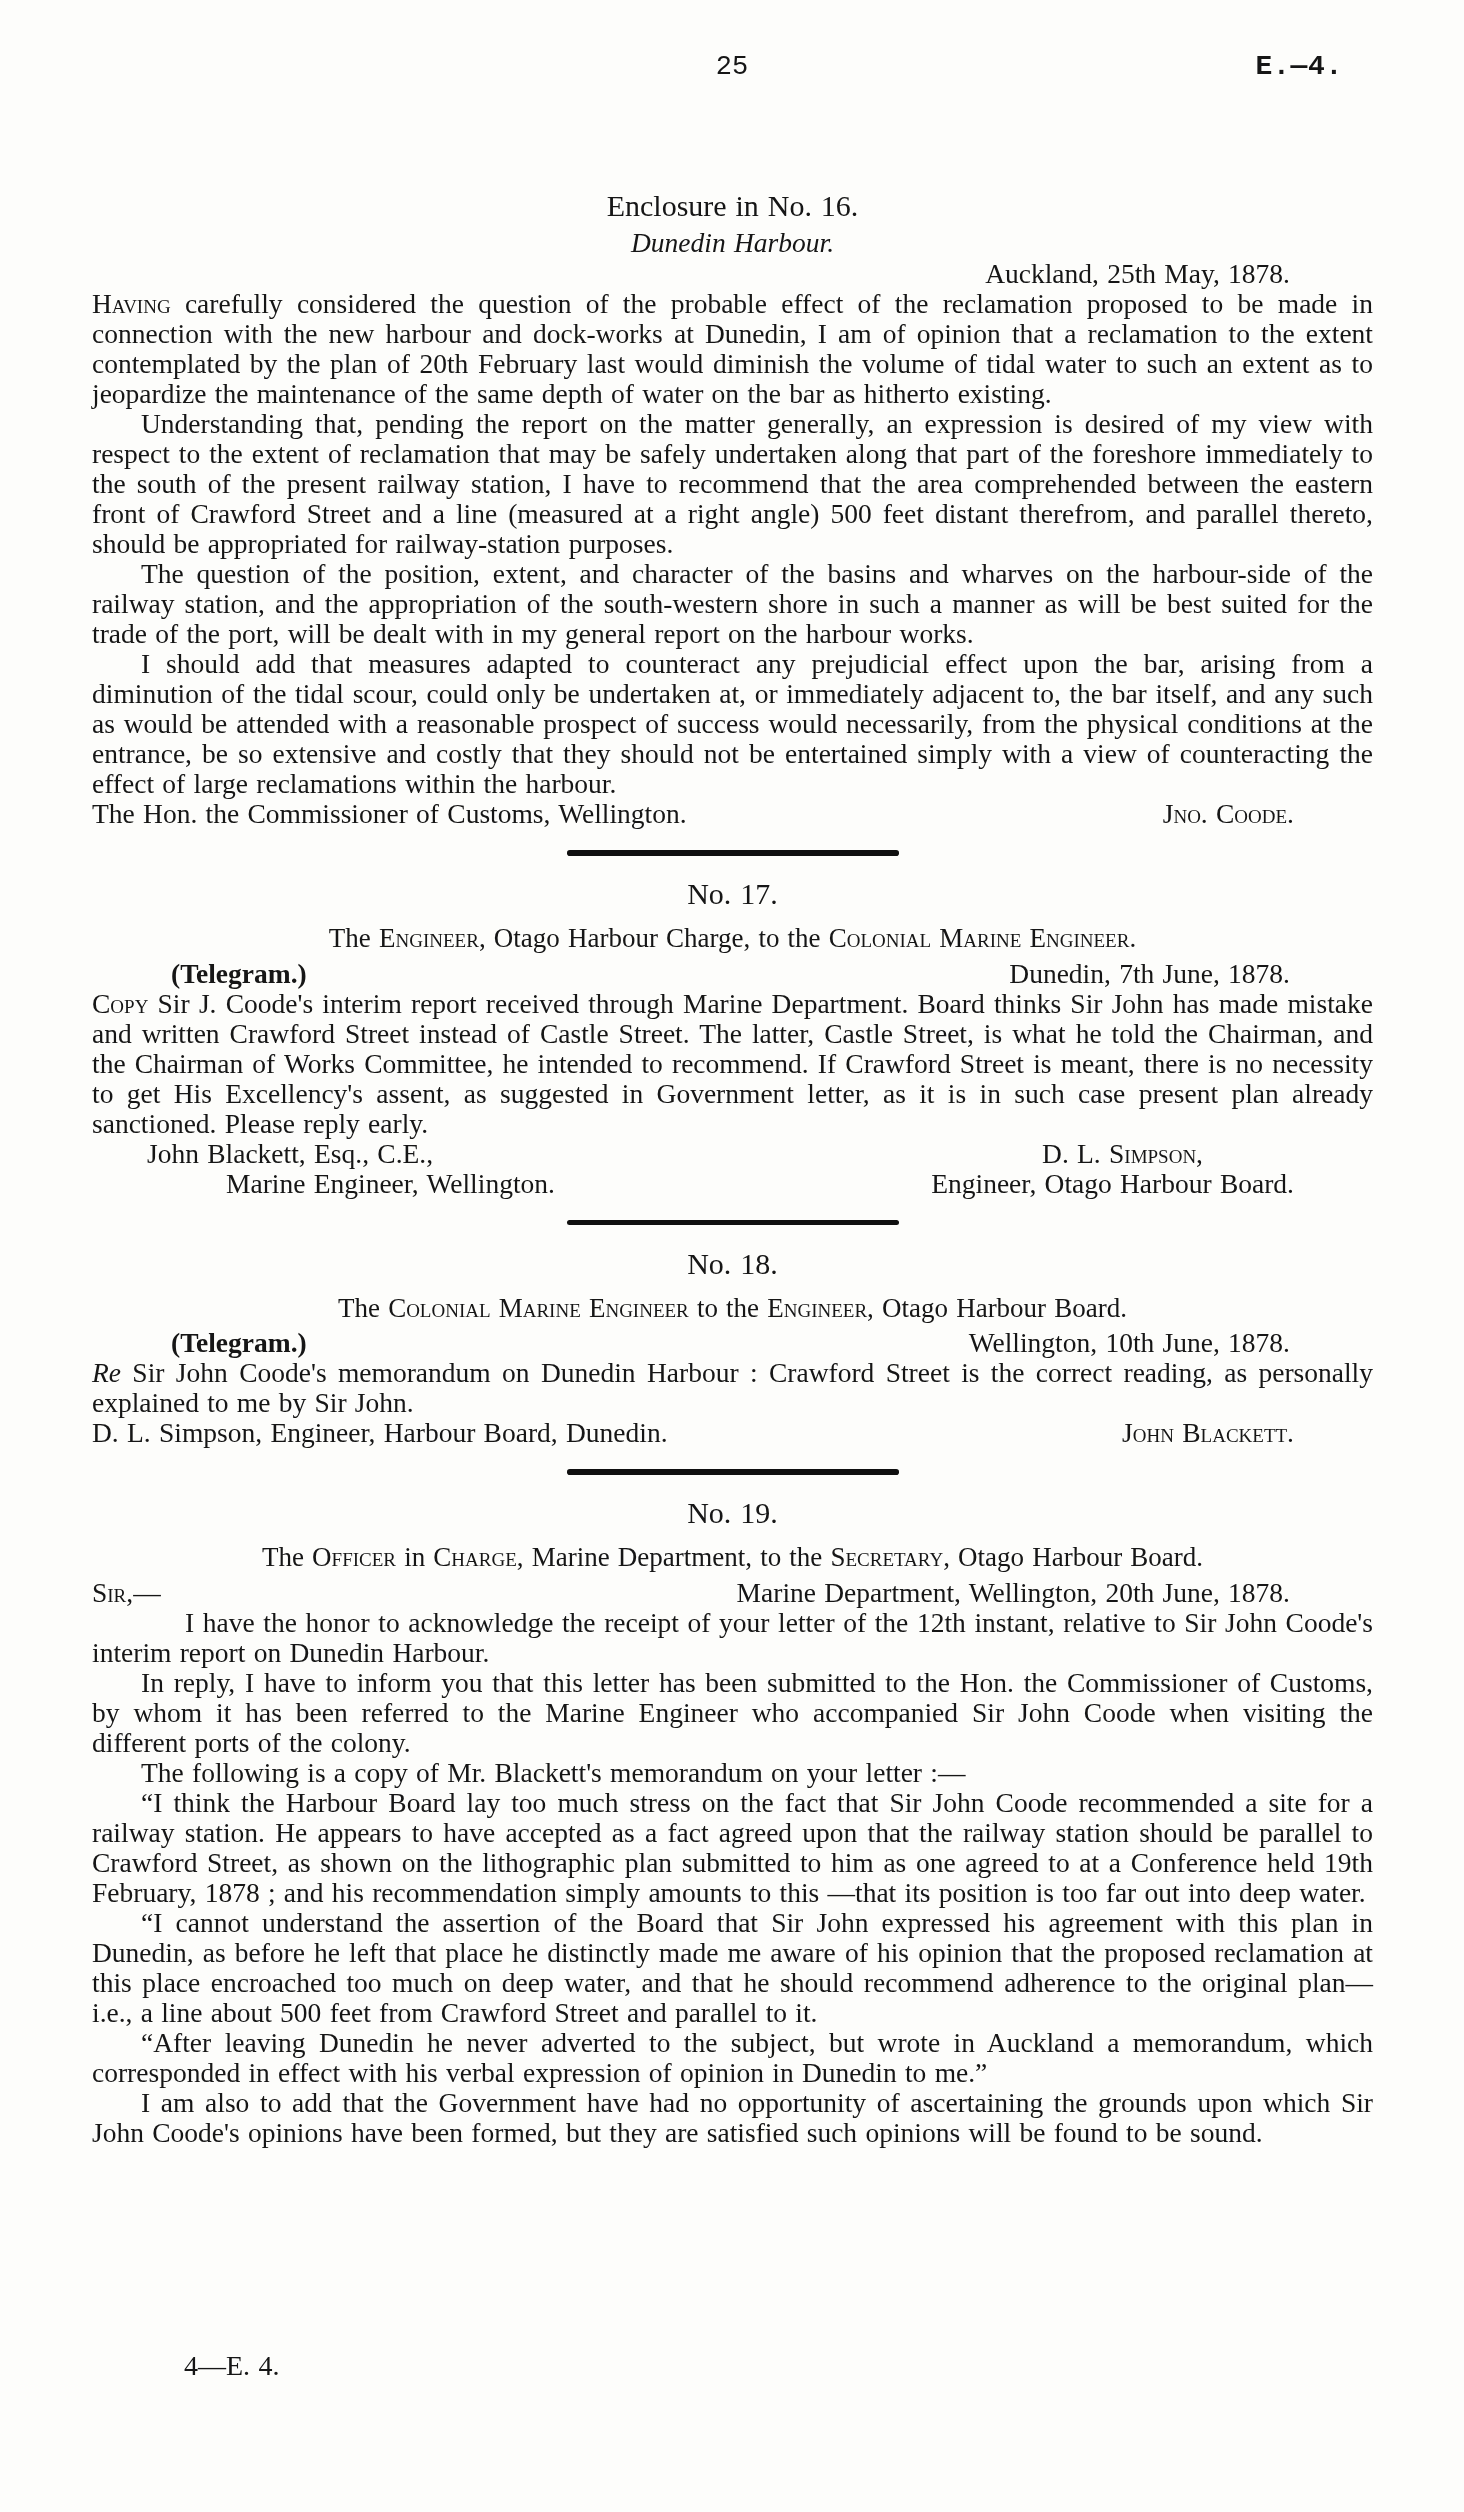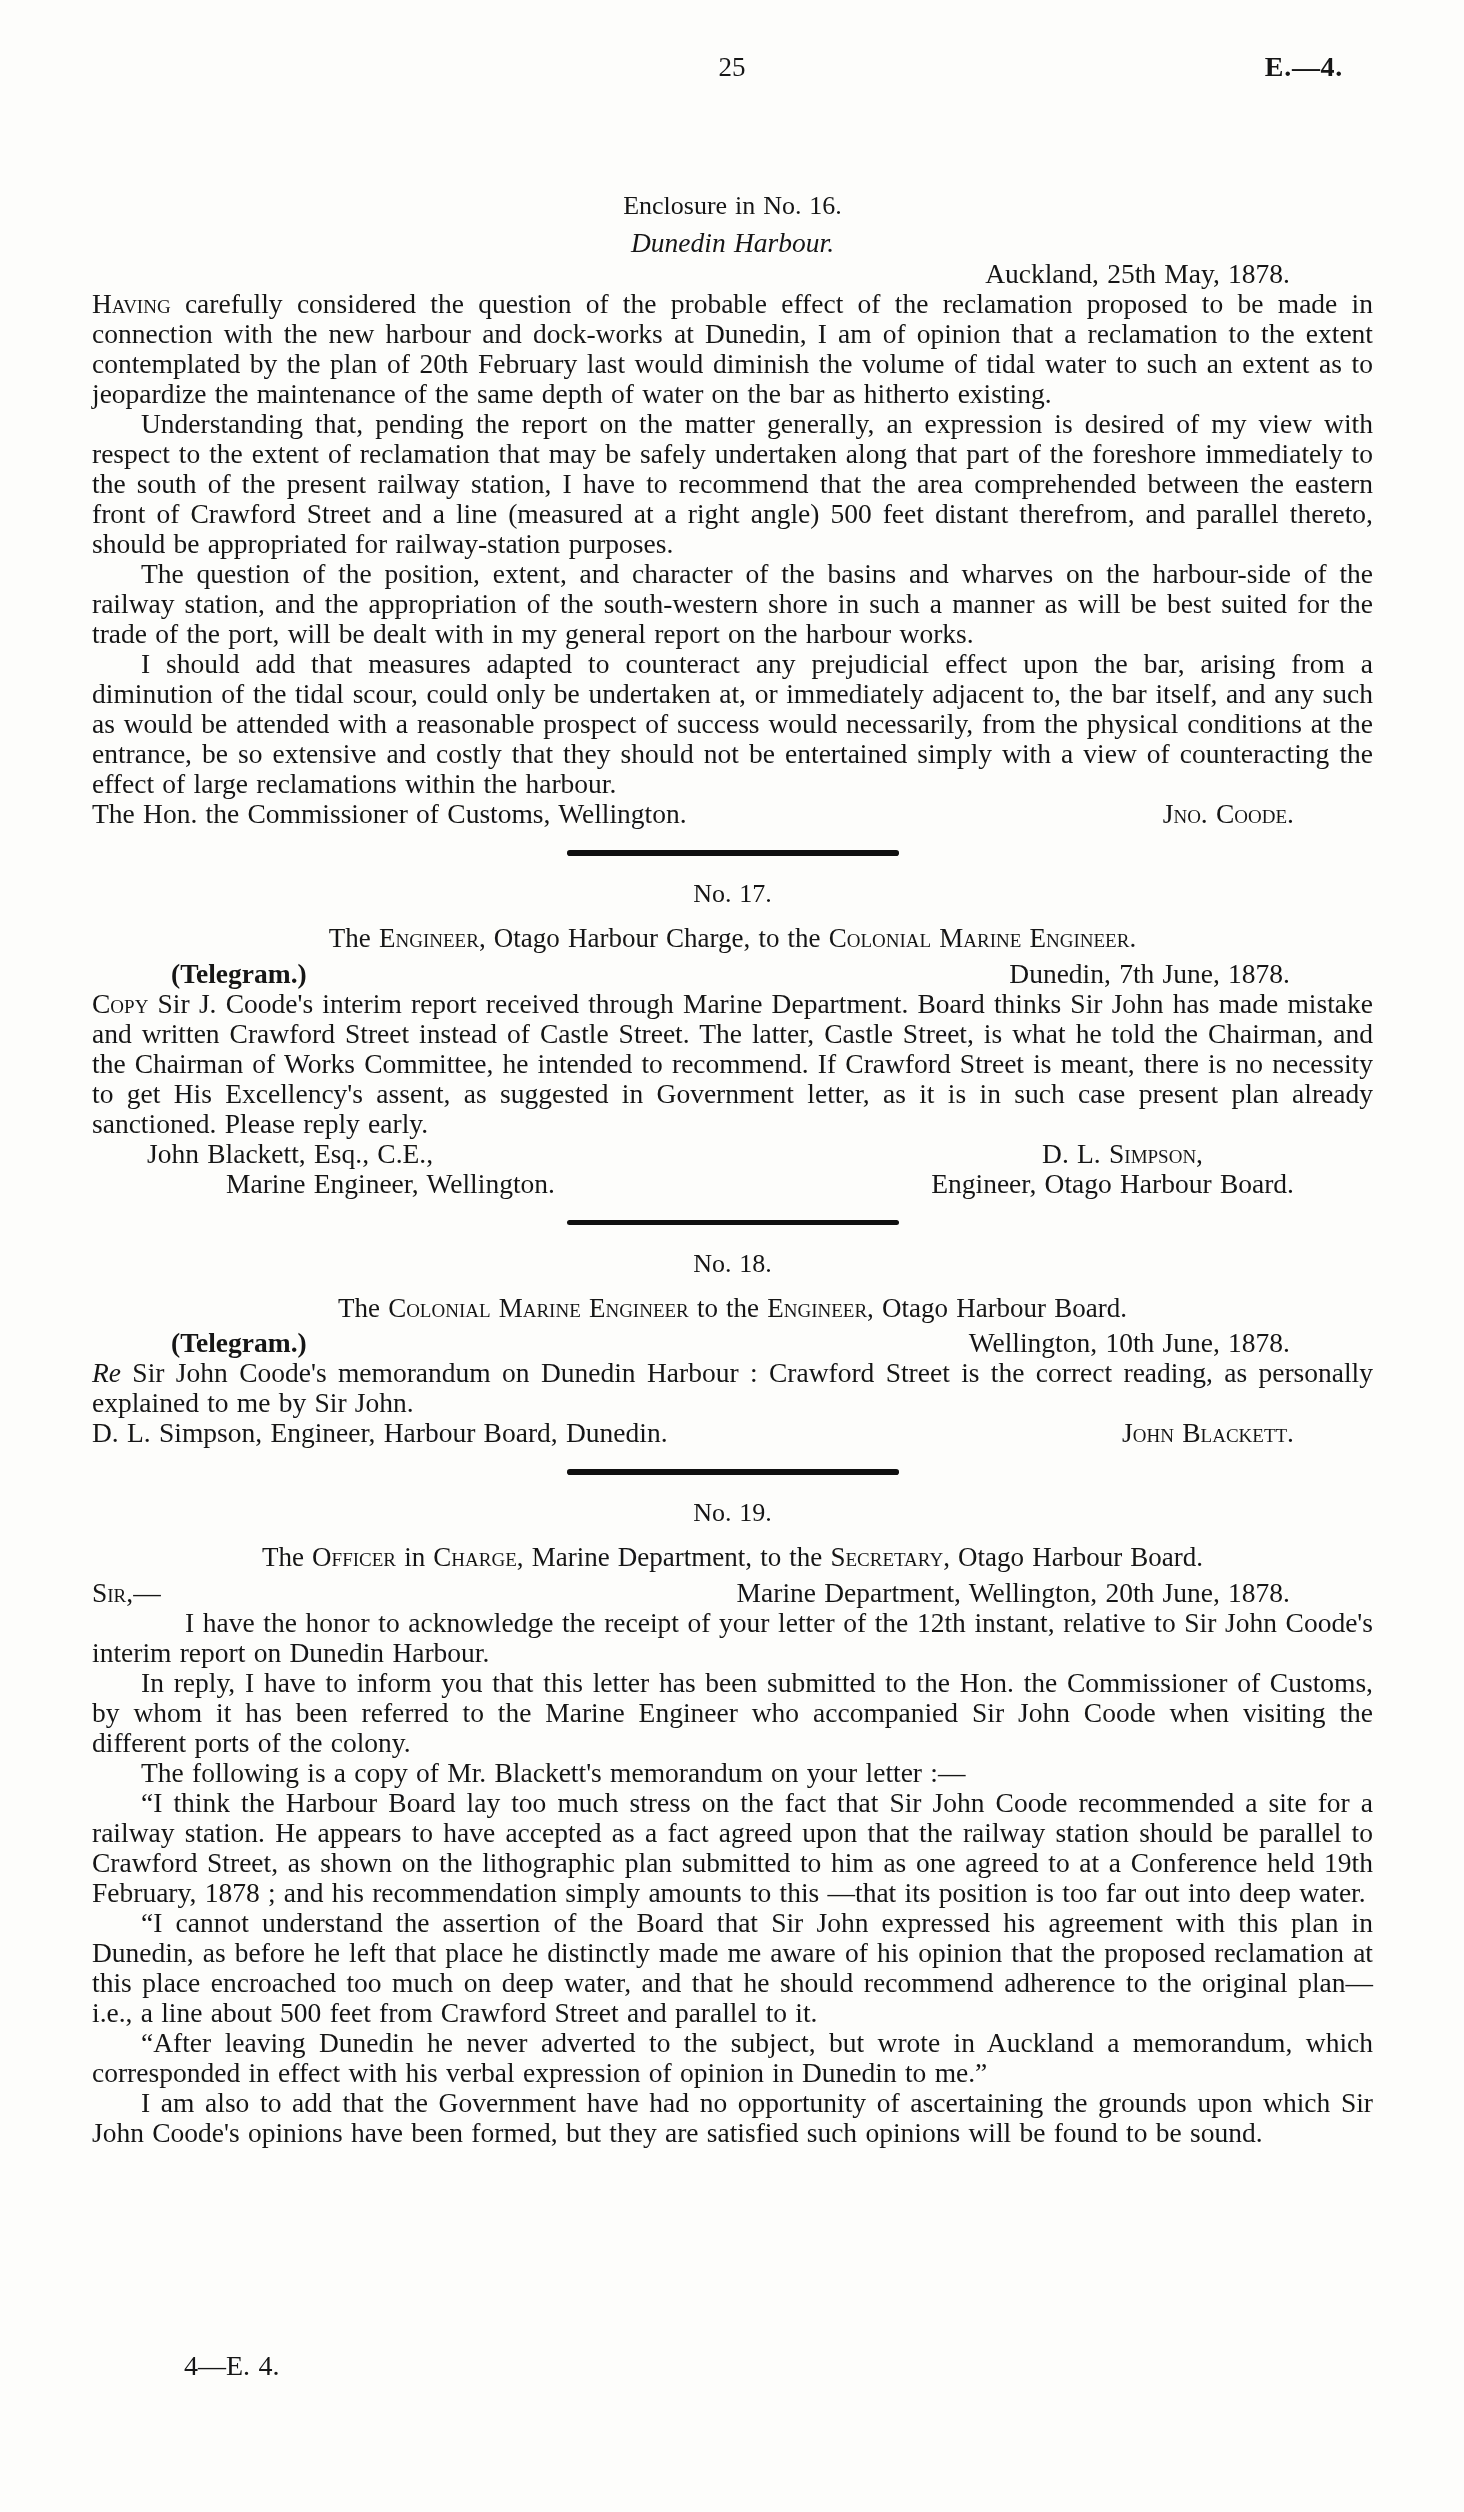--- a/index.html
+++ b/index.html
@@ -13,25 +13,25 @@
     font-family: "Liberation Serif", "DejaVu Serif", serif;
     font-size: 27.5px;
     line-height: 30px;
     word-spacing: 1.4px;
     overflow: hidden;
   }
   .content { padding: 0 91px 0 92px; }
   .sc { font-variant: small-caps; }
   .it { font-style: italic; }
 
-  .pagehead { position: relative; height: 30px; padding-top: 52px; }
+  .pagehead { position: relative; height: 30px; padding-top: 52px; font-family: Liberation Mono, monospace; }
   .pageno { position: absolute; left: 0; right: 0; top: 52px; text-align: center; font-size: 27px; }
   .docref { position: absolute; right: 121px; top: 52px; font-size: 28px; font-weight: 700; letter-spacing: 0.7px; }
 
-  .sec-heading { text-align: center; font-size: 26px; line-height: 39px; margin: 0; font-weight: 400; }
+  .sec-heading { text-align: center; font-size: 30px; line-height: 39px; margin: 0; font-weight: 400; }
   .h-enc { margin-top: 104px; }
   .salutation { text-align: center; margin-top: 10px; font-size: 27px; }
   .subject { text-align: center; margin-top: 2.8px; }
   .dateline-solo { text-align: right; margin-top: 1.4px; padding-right: 83px; }
 
   p.bp { margin: 0; text-align: justify; }
   .ind { text-indent: 49px; }
   .ind-lg { text-indent: 93px; }
 
   .row { display: flex; justify-content: space-between; }

